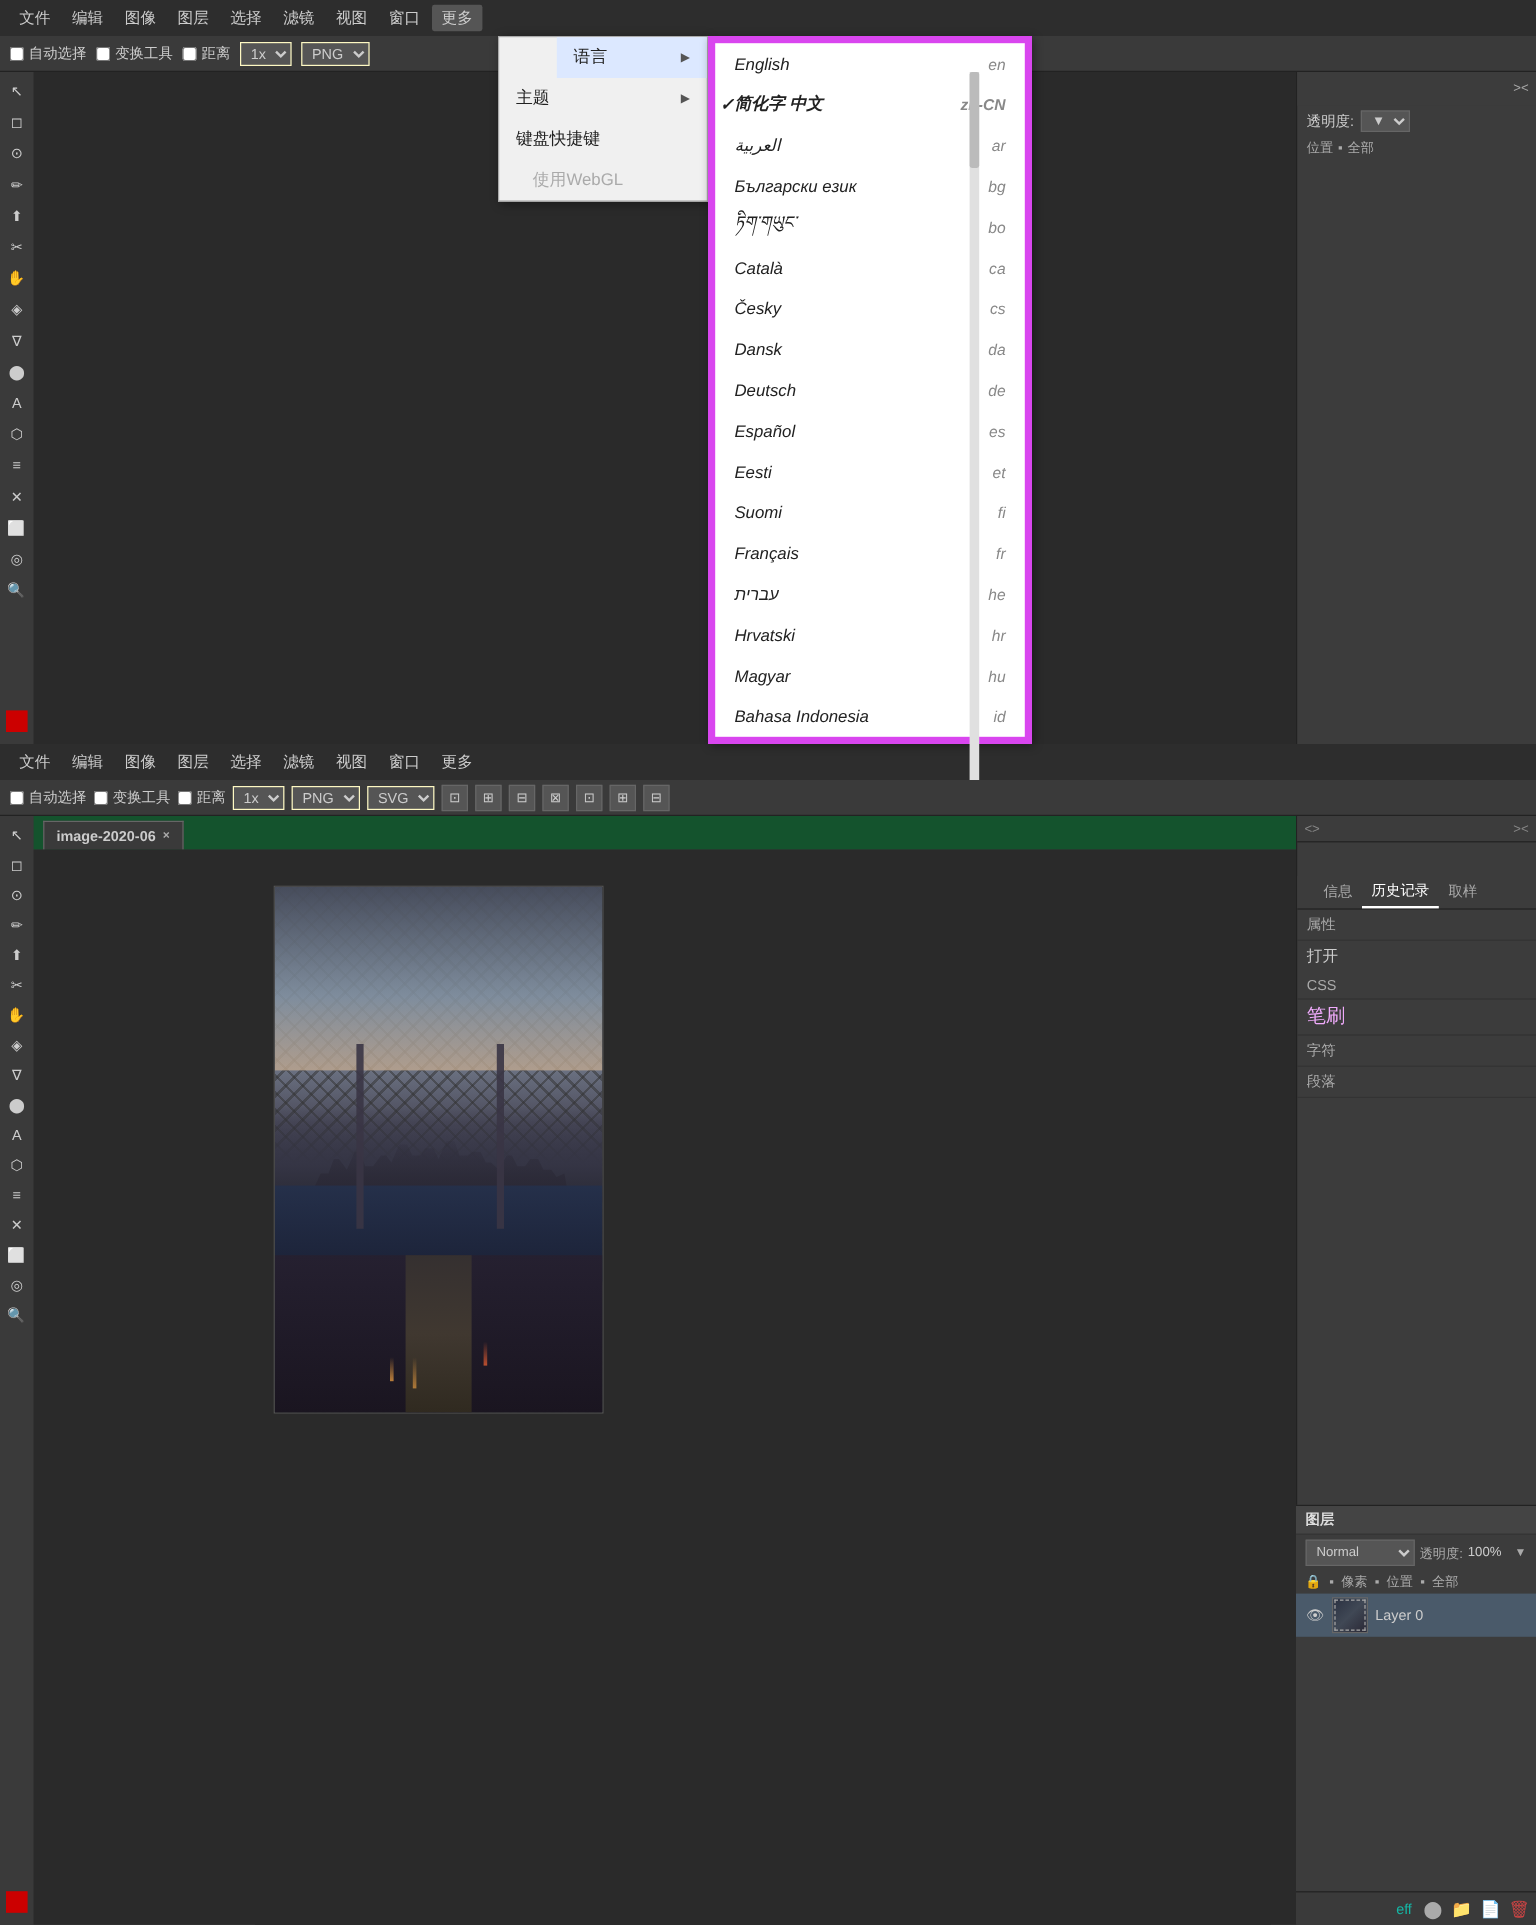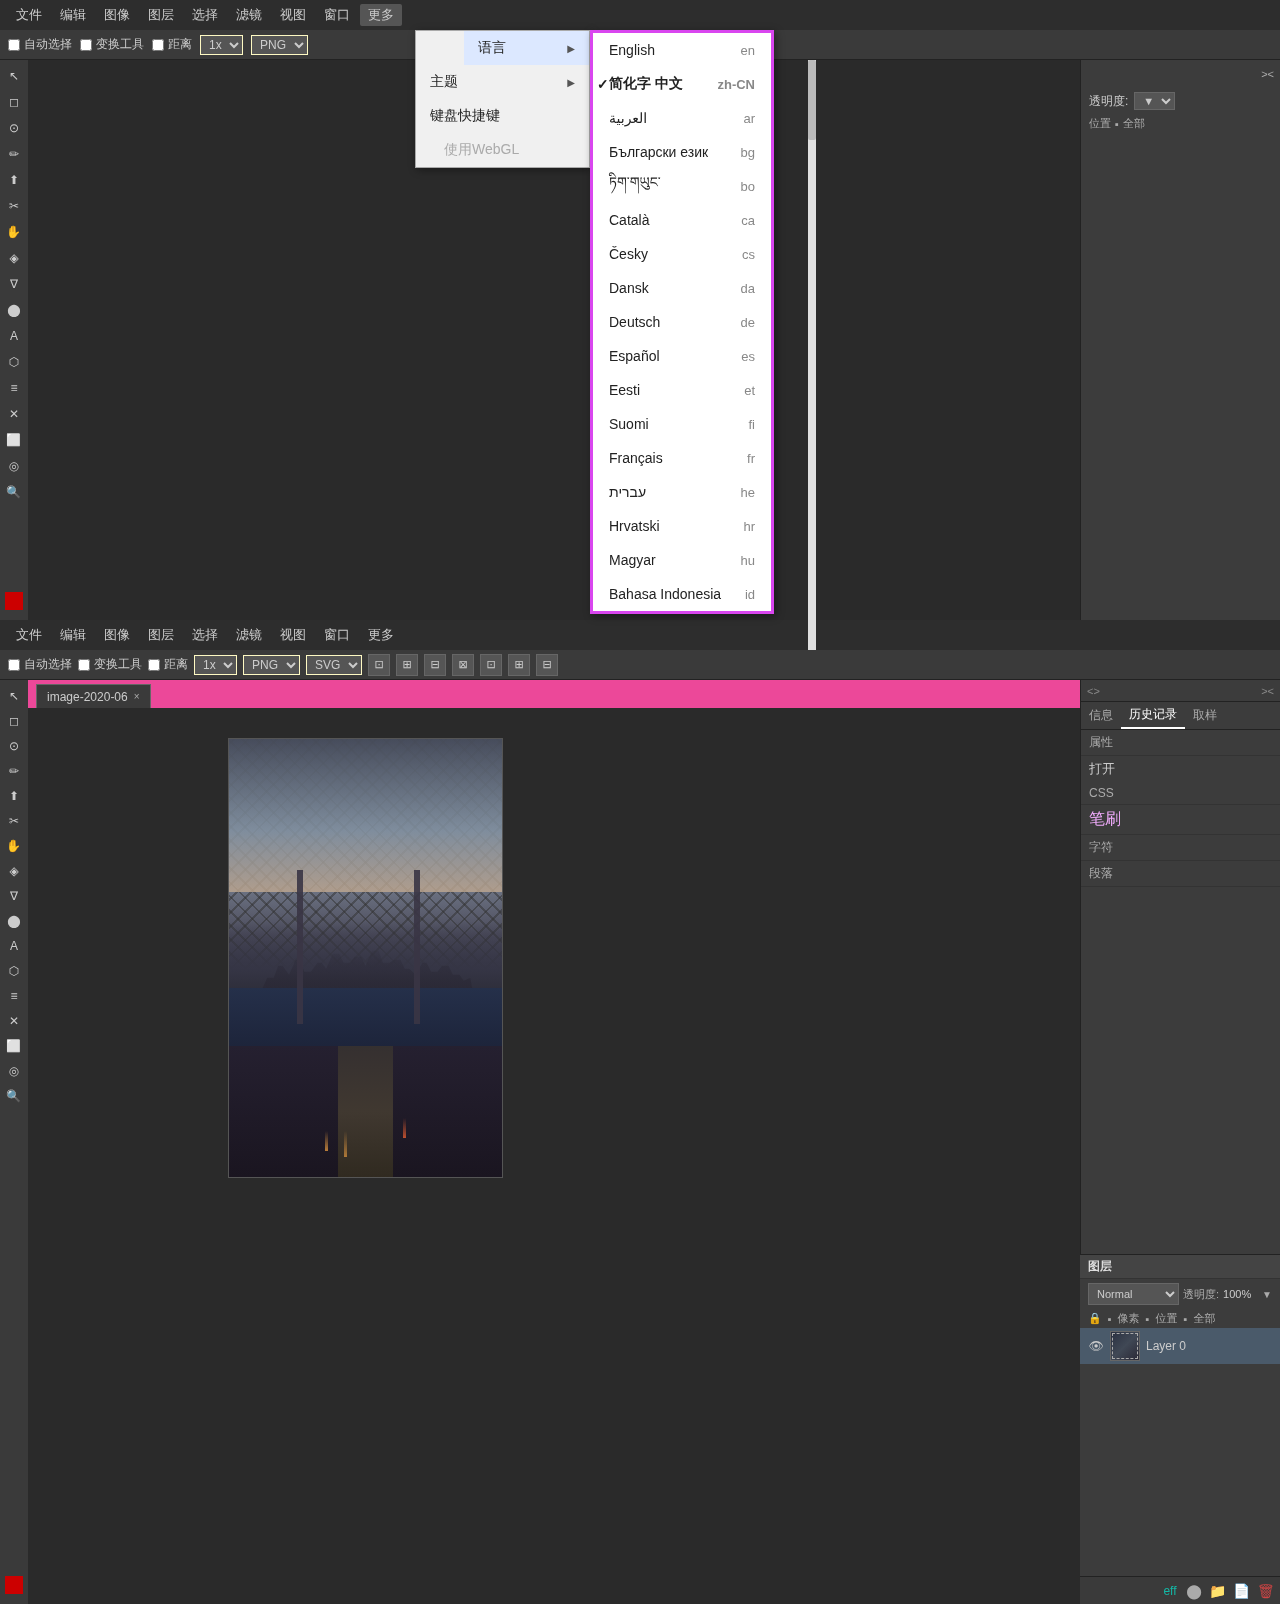--- a/index.html
+++ b/index.html
@@ -166,27 +166,28 @@
       cursor: pointer;
     }
     .more-menu-item.disabled { color: #aaa; padding-left: 28px; }
     .more-menu-item .arrow { font-size: 10px; color: #555; }
 
     
     .lang-submenu {
       position: absolute;
       left: 590px;
       top: 30px;
-      width: 184px;
+      width: 270px;
       background: #fff;
-      border: 3px solid #d946ef;
+      border: 6px solid #d946ef;
       box-shadow: 2px 2px 8px rgba(0,0,0,0.4);
       z-index: 101;
       overflow-y: auto;
       max-height: 590px;
+      font-style: italic;
     }
     .lang-item {
       height: 34px;
       display: flex;
       align-items: center;
       padding: 0 16px;
       font-size: 14px;
       color: #222;
       cursor: pointer;
       position: relative;
@@ -244,28 +245,29 @@
       font-size: 11px;
       cursor: pointer;
       display: flex;
       align-items: center;
       justify-content: center;
     }
 
     
     .tab-bar {
       height: 28px;
-      background: #ec4899;
+      background: #14532d;
       display: flex;
       align-items: flex-end;
       padding: 0 8px;
       position: absolute;
       top: 60px;
       left: 28px;
       right: 200px;
+      font-weight: bold;
     }
     .tab {
       height: 24px;
       background: #555;
       border: 1px solid #666;
       border-bottom: none;
       padding: 0 10px;
       display: flex;
       align-items: center;
       gap: 6px;
@@ -415,23 +417,24 @@
       background: #3c3c3c;
       border-left: 1px solid #222;
     }
 
     
     .panel-tabs {
       height: 28px;
       background: #3c3c3c;
       display: flex;
       align-items: center;
-      padding: 0 0;
+      padding: 0 14px;
       gap: 0;
       border-bottom: 1px solid #222;
+      margin-top: 28px;
     }
     .panel-tab {
       padding: 2px 8px;
       font-size: 12px;
       color: #aaa;
       cursor: pointer;
       height: 100%;
       display: flex;
       align-items: center;
     }

